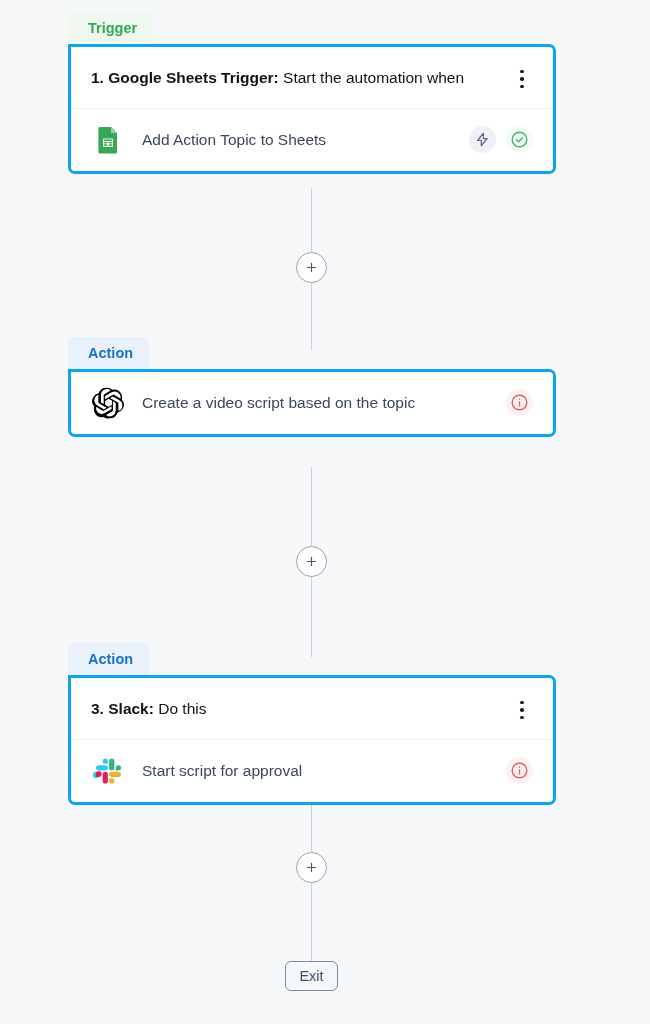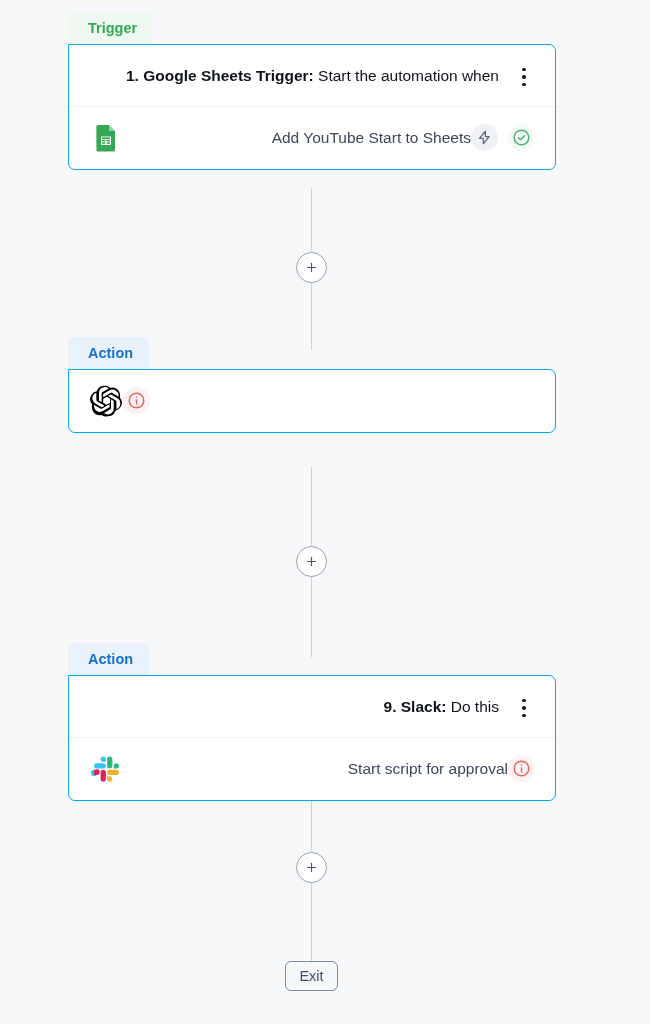--- a/index.html
+++ b/index.html
@@ -70,25 +70,24 @@
     background: #eef8f0;
   }
   .badge-action {
     color: #1a73c8;
     background: #e9f1fb;
     margin-top: 19px;
   }
 
   .card {
     background: #ffffff;
-    border: 1px solid #0ea5e9;
+    border: 3px solid #0ea5e9;
     border-radius: 7px;
     overflow: hidden;
     box-shadow: 0 1px 2px rgba(16, 24, 40, 0.04);
-    text-align: right;
   }
   .card.has-badge { border-top-left-radius: 0; }
 
   .card-header {
     display: flex;
     align-items: flex-start;
     padding: 18px 20px 17px 20px;
     border-bottom: 1px solid #edeff2;
     min-height: 54px;
   }
@@ -219,21 +218,21 @@
             <path d="M7 2h11l6 6v19a1.6 1.6 0 0 1-1.6 1.6H7A1.6 1.6 0 0 1 5.4 27V3.6A1.6 1.6 0 0 1 7 2z" fill="#34a853"></path>
             <path d="M18 2l6 6h-6z" fill="#8fd3a6"></path>
             <rect x="10" y="13.4" width="10" height="8.6" rx="0.7" fill="#ffffff"></rect>
             <rect x="11" y="14.4" width="8" height="1.6" fill="#34a853"></rect>
             <rect x="11" y="16.9" width="3.3" height="1.5" fill="#34a853"></rect>
             <rect x="15.7" y="16.9" width="3.3" height="1.5" fill="#34a853"></rect>
             <rect x="11" y="19.3" width="3.3" height="1.5" fill="#34a853"></rect>
             <rect x="15.7" y="19.3" width="3.3" height="1.5" fill="#34a853"></rect>
           </svg>
         </div>
-        <div class="body-label">Add YouTube Start to Sheets</div>
+        <div class="body-label">Add Action Topic to Sheets</div>
         <div class="status-icons">
           <div class="status-chip chip-bolt">
             <svg width="15" height="15" viewBox="0 0 24 24" fill="none" stroke="#5a6682" stroke-width="1.9" stroke-linejoin="round" stroke-linecap="round">
               <path d="M13.5 2 4 13.5h6.2L10 22l9.5-11.5h-6.2z"></path>
             </svg>
           </div>
           <div class="status-chip chip-check">
             <svg width="19" height="19" viewBox="0 0 24 24" fill="none" stroke="#4caf6d" stroke-width="1.8" stroke-linecap="round" stroke-linejoin="round">
               <circle cx="12" cy="12" r="9.2"></circle>
               <path d="M8.2 12.3l2.6 2.6 5-5.2"></path>
@@ -255,20 +254,21 @@
     <div class="badge badge-action">Action</div>
     <div class="card has-badge">
 
 
       <div class="card-body">
         <div class="brand-icon">
           <svg width="32" height="32" viewBox="0 0 24 24" fill="#000000">
             <path d="M22.28 9.82a5.98 5.98 0 0 0-.52-4.91 6.05 6.05 0 0 0-6.51-2.9A6 6 0 0 0 10.7.5 6.05 6.05 0 0 0 4.94 4.7a5.98 5.98 0 0 0-4 2.9 6.05 6.05 0 0 0 .75 7.09 5.98 5.98 0 0 0 .51 4.91 6.05 6.05 0 0 0 6.52 2.9A5.98 6.98 0 0 0 13.3 23.5a6.05 6.05 0 0 0 5.77-4.21 5.98 5.98 0 0 0 4-2.9 6.05 6.05 0 0 0-.76-7.07zM13.3 22.05a4.48 4.48 0 0 1-2.88-1.04l.14-.08 4.78-2.76a.79.79 0 0 0 .4-.68v-6.74l2.02 1.17a.07.07 0 0 1 .04.06v5.58a4.5 4.5 0 0 1-4.5 4.49zM3.64 17.92a4.47 4.47 0 0 1-.53-3.01l.14.08 4.78 2.76a.78.78 0 0 0 .78 0l5.84-3.37v2.33a.07.07 0 0 1-.3.06L9.7 19.59a4.5 4.5 0 0 1-6.14-1.64zM2.39 7.77a4.48 4.48 0 0 1 2.35-1.97V11.48a.77.77 0 0 0 .38.67l5.81 3.35-2.02 1.17a.07.07 0 0 1-.07 0l-4.83-2.8a4.5 4.5 0 0 1-1.62-6.1zM19.4 11.7L13.56 8.3l2.02-1.16a.07.07 0 0 1 .07 0l4.83 2.79a4.49 4.49 0 0 1-.69 8.1v-5.68a.78.78 0 0 0-.39-.66zM21.4 8.7l-.14-.09-4.77-2.78a.78.78 0 0 0-.79 0L9.87 9.2V6.87a.07.07 0 0 1 .03-.06l4.83-2.79a4.49 4.49 0 0 1 6.67 4.65zM8.77 12.8l-2.02-1.16a.08.08 0 0 1-.04-.06V6.01a4.49 4.49 0 0 1 7.37-3.45l-.14.08L9.16 5.4a.79.79 0 0 0-.4.68zm1.1-2.37L12.47 8.9l2.6 1.5v3l-2.6 1.5-2.6-1.5z"></path>
           </svg>
         </div>
+        <div class="body-label">Create a video script based on the topic</div>
         <div class="status-icons">
           <div class="status-chip chip-info">
             <svg width="19" height="19" viewBox="0 0 24 24" fill="none" stroke="#e0645f" stroke-width="1.8" stroke-linecap="round">
               <circle cx="12" cy="12" r="9.2"></circle>
               <path d="M12 11.2v5.1"></path>
               <circle cx="12" cy="7.9" r="0.95" fill="#e0645f" stroke="none"></circle>
             </svg>
           </div>
         </div>
       </div>
@@ -281,21 +281,21 @@
       <path d="M12 4.5v15M4.5 12h15"></path>
     </svg>
   </div>
 
   <div class="step" style="top:624px;">
     <div class="badge badge-action">Action</div>
     <div class="card has-badge">
 
       <div class="card-header">
         <div class="card-title">
-          <span class="t-bold">9. Slack:</span><span class="t-reg"> Do this</span>
+          <span class="t-bold">3. Slack:</span><span class="t-reg"> Do this</span>
         </div>
         <div class="kebab">
           <i></i>
             <i></i>
             <i></i>
         </div>
       </div>
 
       <div class="card-body">
         <div class="brand-icon">

